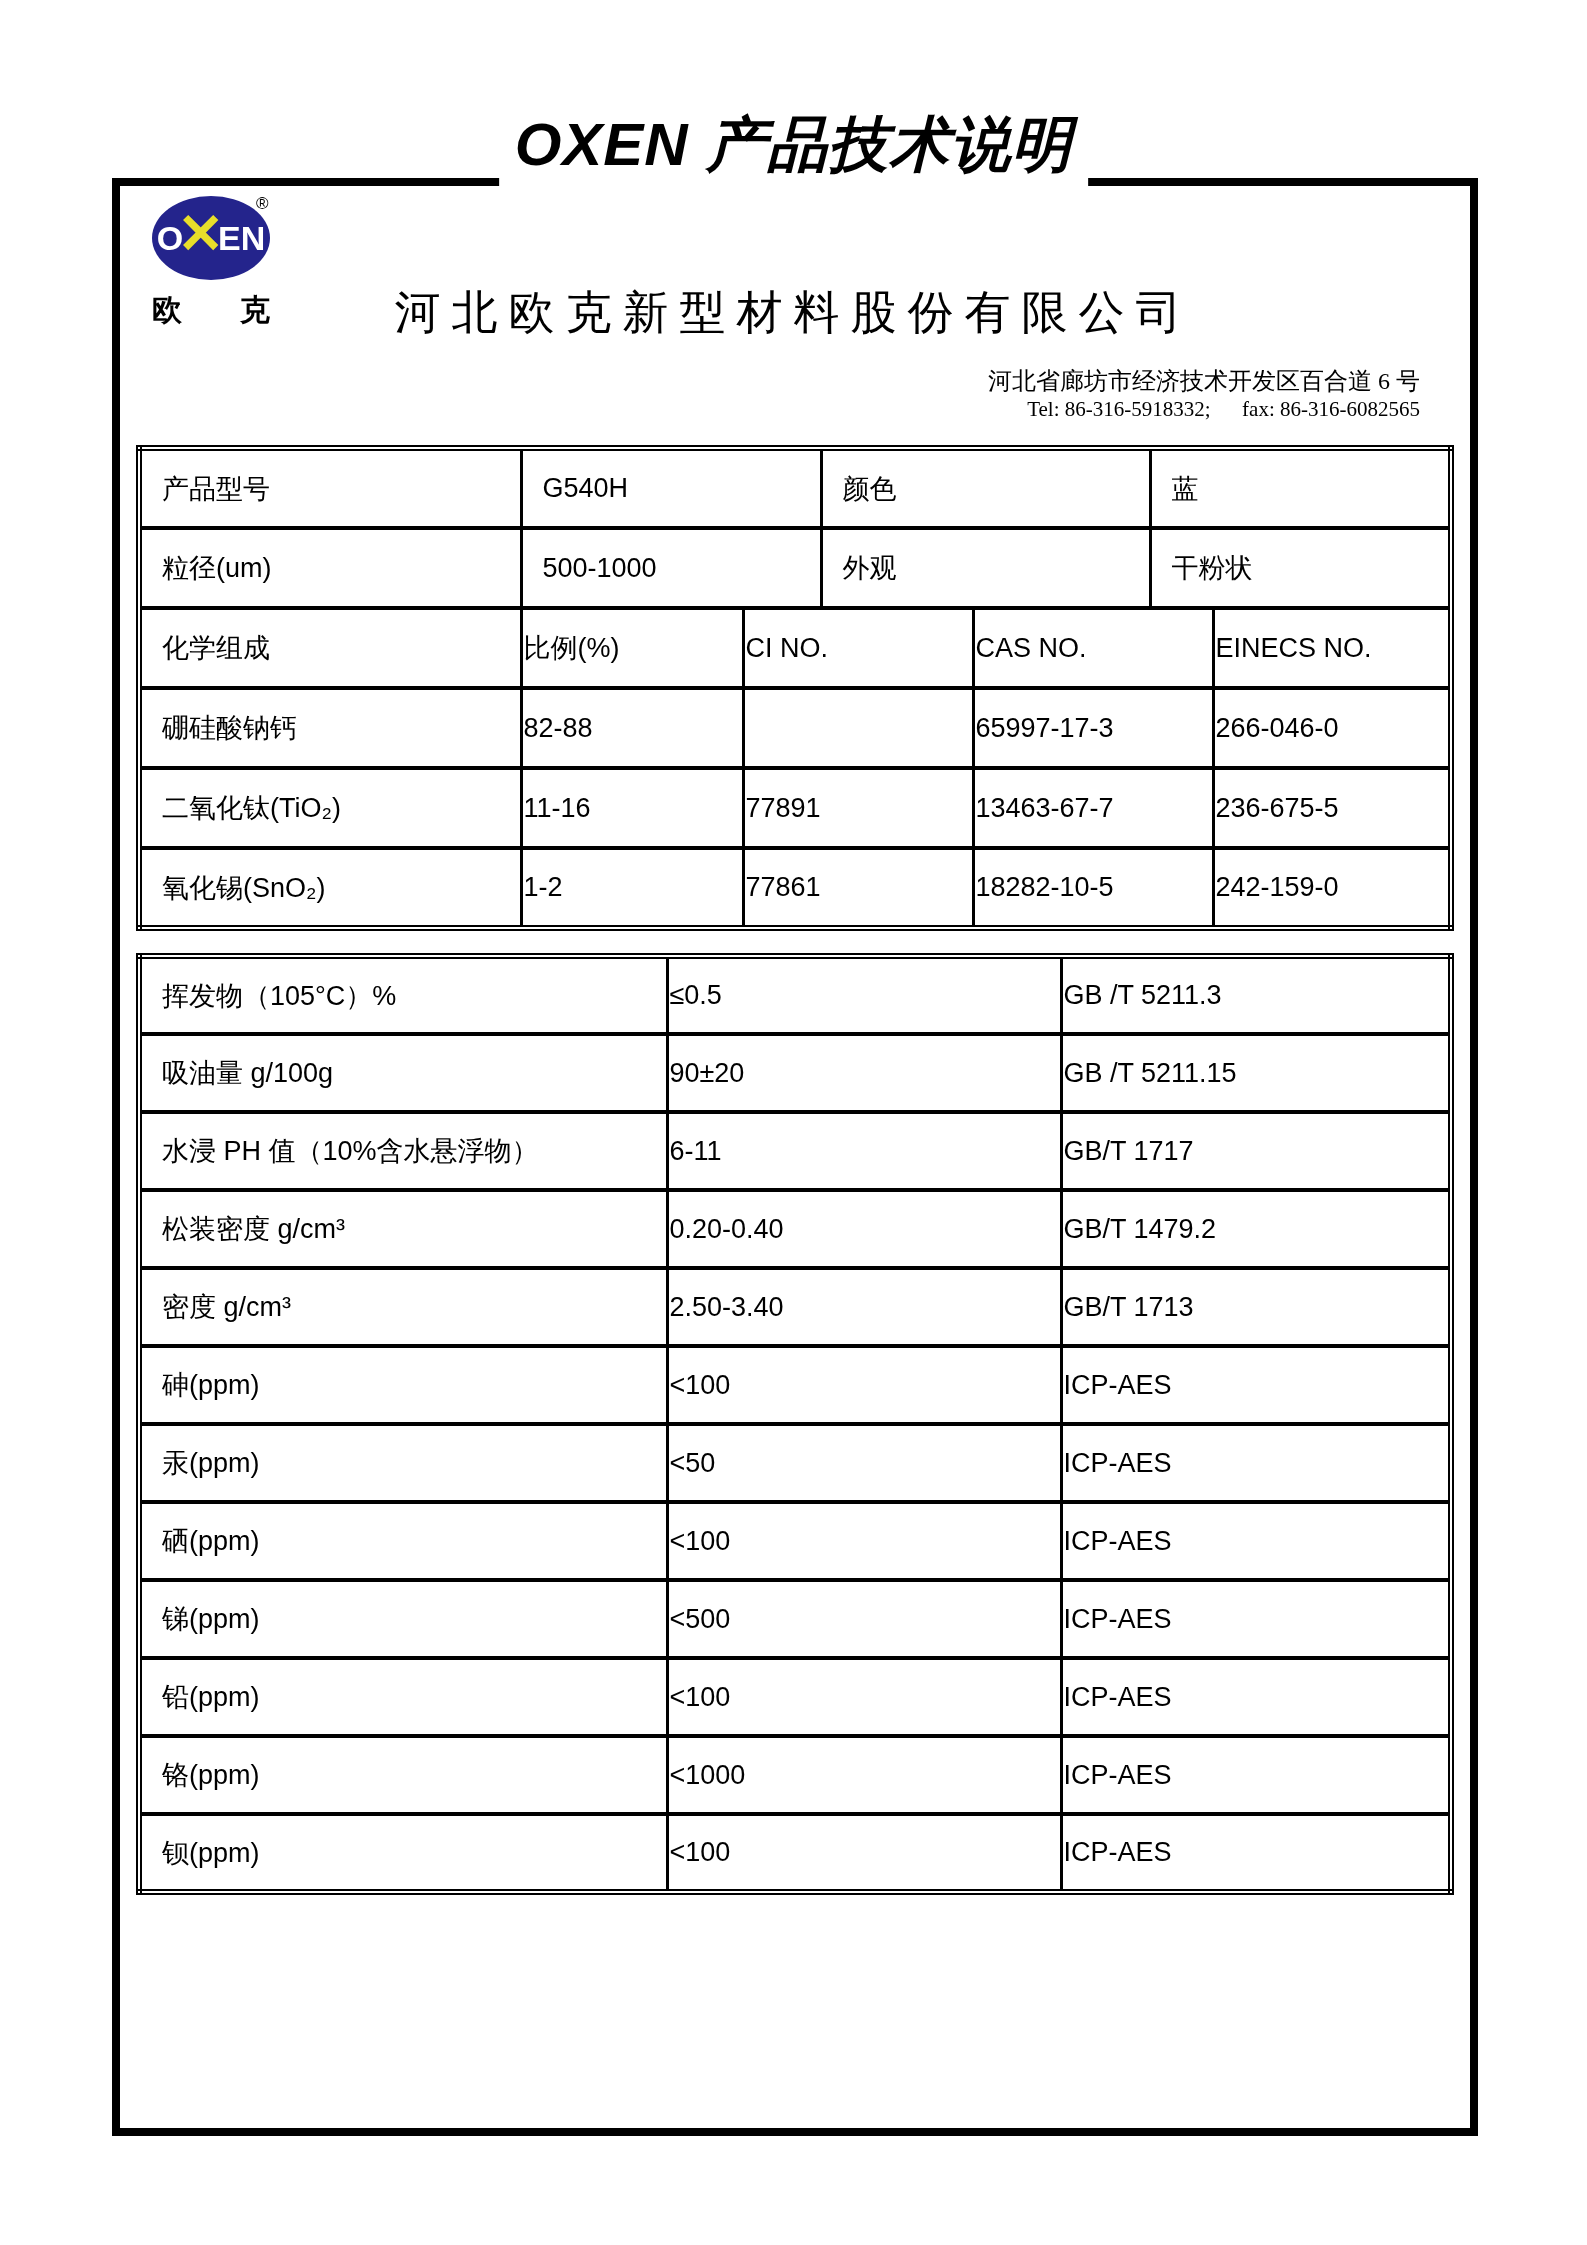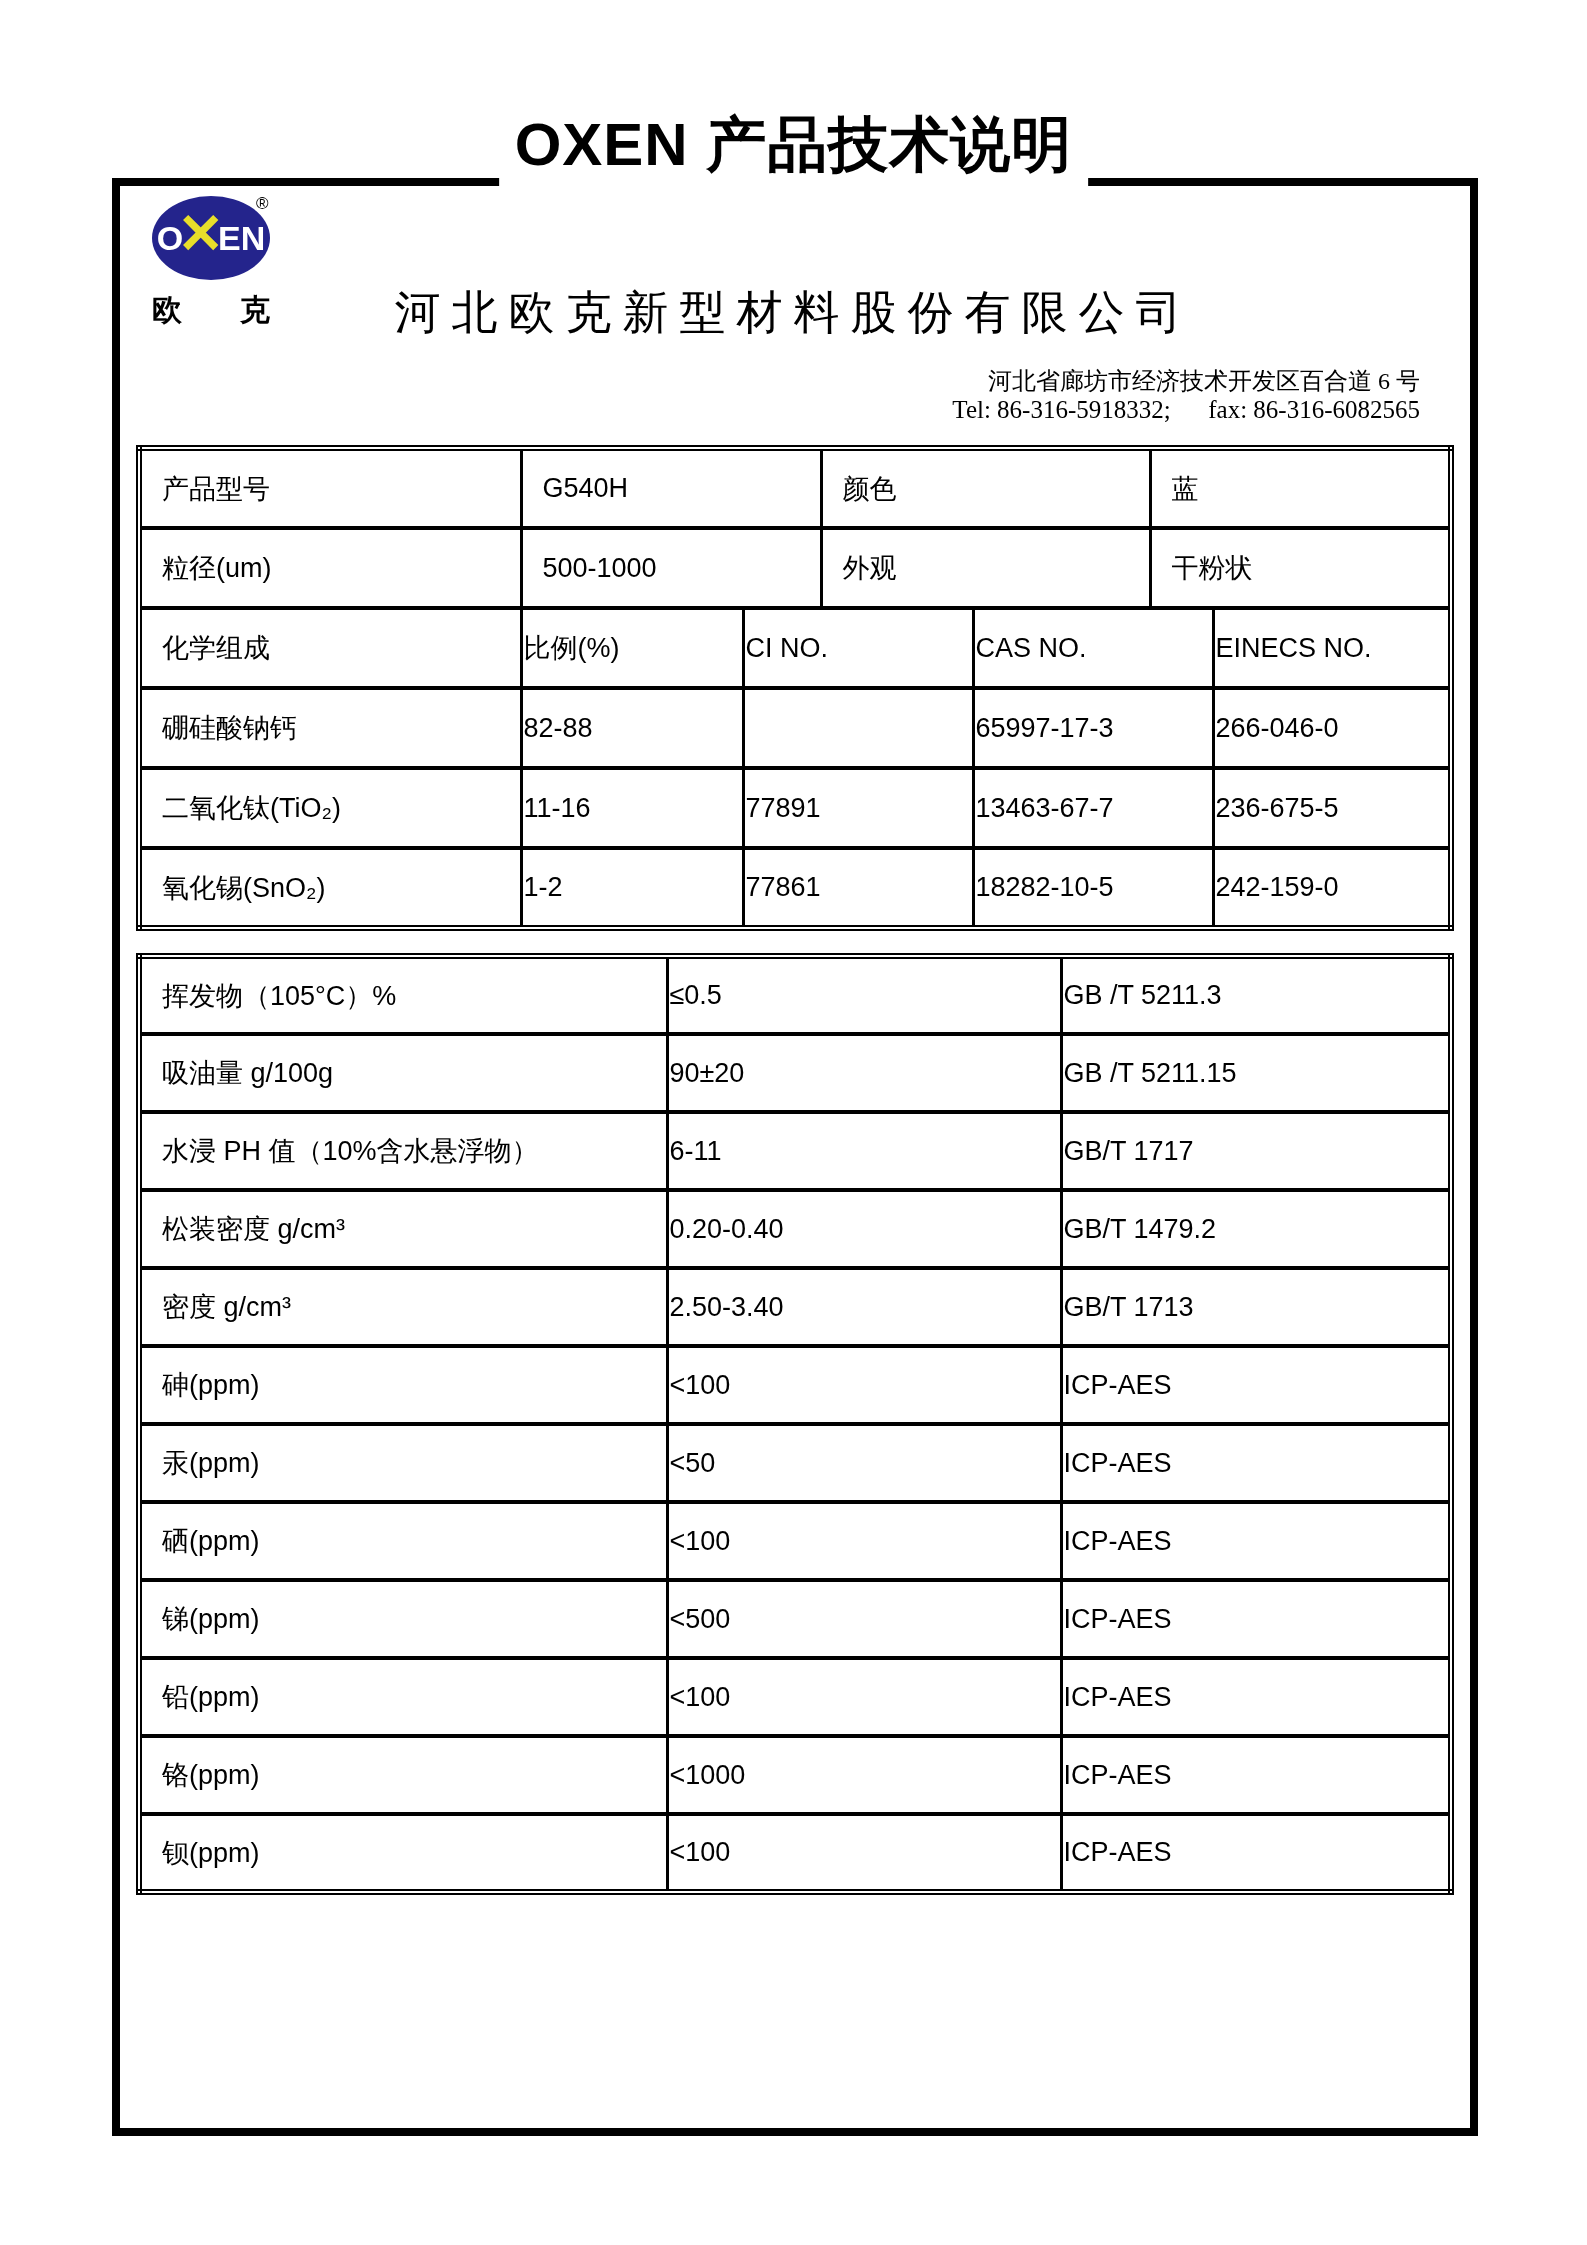--- a/index.html
+++ b/index.html
@@ -3,21 +3,21 @@
 <meta charset="utf-8">
 <style>
   html,body{margin:0;padding:0;background:#ffffff;}
   #page{position:relative;width:1587px;height:2245px;background:#fff;overflow:hidden;
         font-family:"Liberation Sans",sans-serif;color:#000;}
 
   
   .doc-title{position:absolute;top:98px;left:50%;transform:translateX(-50%);
              height:94px;display:flex;align-items:center;background:#fff;
              padding:0 16px;font-size:60px;font-weight:bold;white-space:nowrap;z-index:3;
-             font-family:"Liberation Sans",sans-serif;letter-spacing:1px;}
+             font-family:"Liberation Sans",sans-serif;letter-spacing:1px;font-style:italic;}
 
   
   .page-border{position:absolute;left:112px;top:178px;width:1366px;height:1958px;
                border:8px solid #000;box-sizing:border-box;z-index:1;}
 
   
   .logo-ellipse{position:absolute;left:152px;top:196px;width:118px;height:84px;
                 border-radius:50%;display:flex;align-items:center;justify-content:center;
                 z-index:2;overflow:visible;}
   .logo-ellipse .lt{color:#fff;font-weight:bold;font-size:34px;line-height:1;}
@@ -27,21 +27,21 @@
   .logo-cn{position:absolute;left:152px;top:290px;width:118px;display:flex;
            justify-content:space-between;font-size:30px;font-weight:bold;z-index:2;}
 
   .company-name{position:absolute;left:0;right:0;top:282px;text-align:center;
                 font-size:46px;letter-spacing:11px;z-index:2;white-space:nowrap;
                 font-family:Liberation Sans, sans-serif;}
 
   .address-block{position:absolute;right:167px;top:366px;text-align:right;z-index:2;
                  font-family:"Liberation Serif",serif;}
   .address-line1{font-size:24px;line-height:30px;white-space:pre;}
-  .address-line2{font-size:25px;line-height:27px;white-space:pre;}
+  .address-line2{font-size:21px;line-height:27px;white-space:pre;}
 
   
   table.doc{border-collapse:collapse;border:6px double #000;table-layout:fixed;
             position:absolute;left:136px;z-index:2;font-size:27px;background:#fff;}
   table.doc td{border-left:3px solid #000;border-right:3px solid #000;
                border-top:4px solid #000;border-bottom:4px solid #000;
                vertical-align:middle;overflow:hidden;white-space:nowrap;}
   #product-table{top:445px;width:1312px;}
   #test-table{top:953px;width:1312px;}
   #product-table tr{height:80px;}

